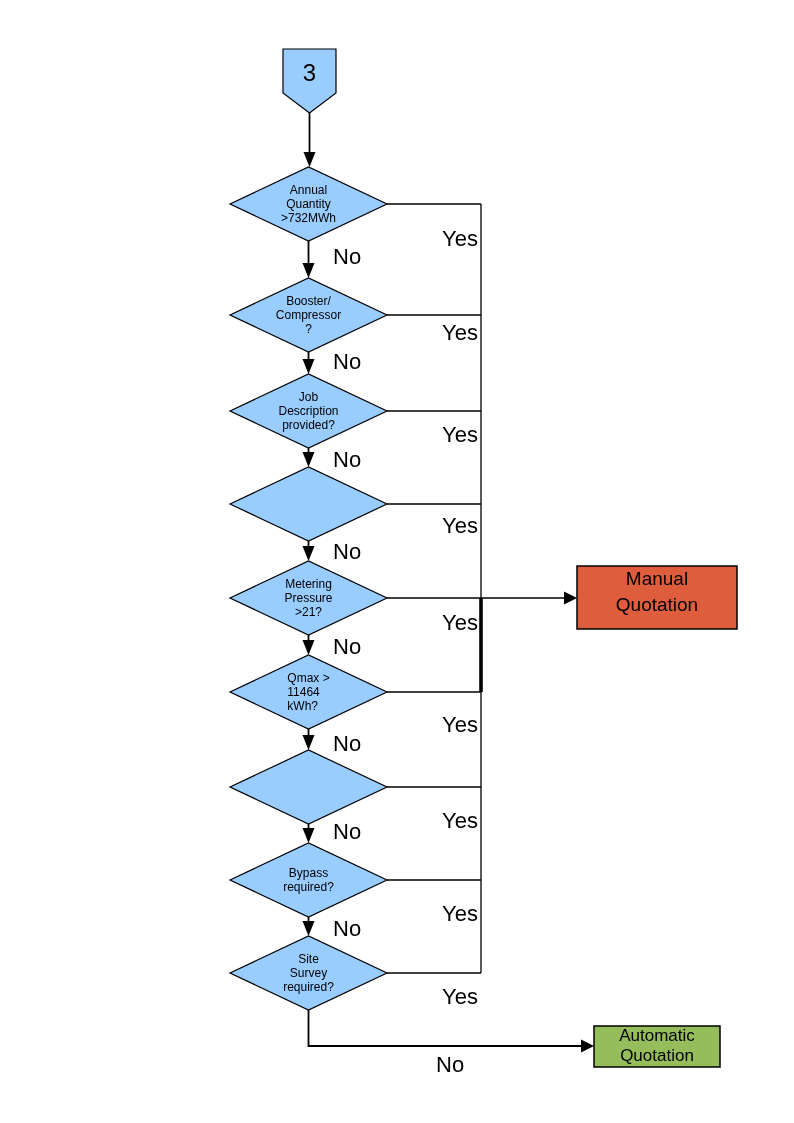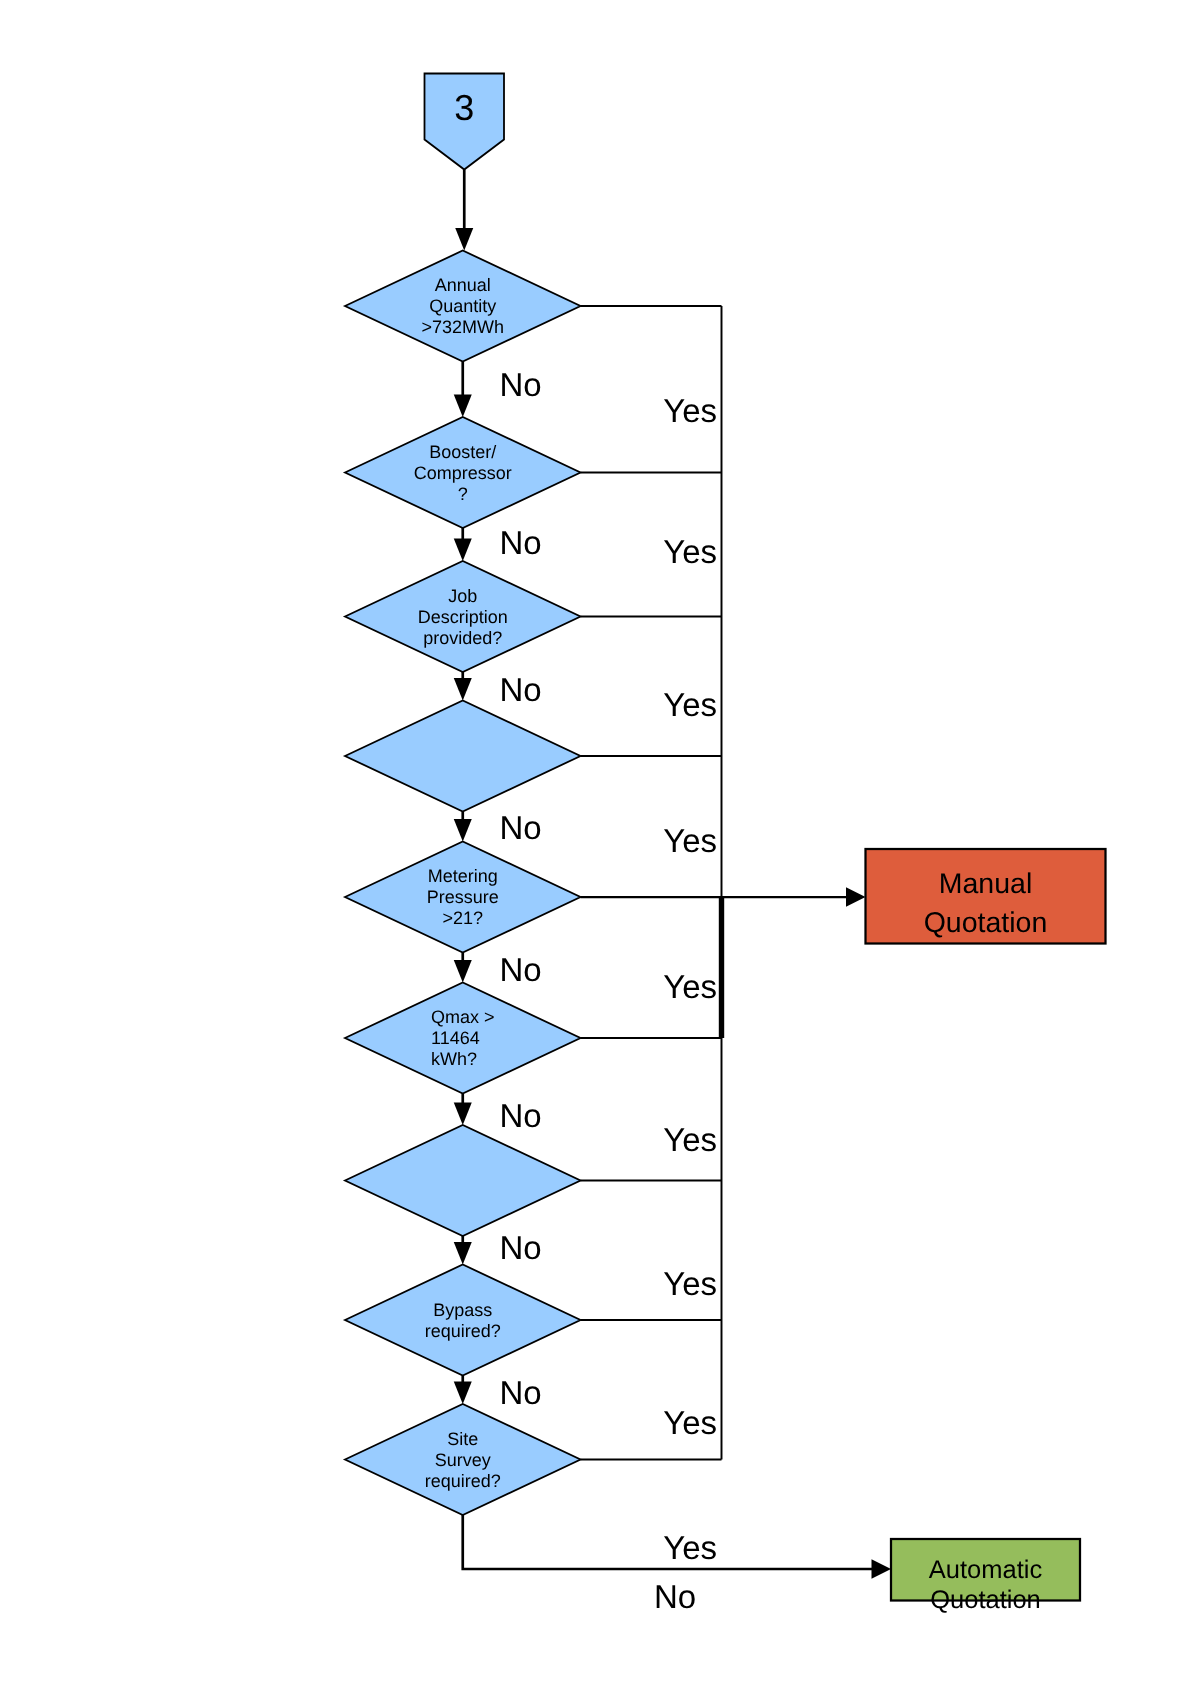--- a/index.html
+++ b/index.html
@@ -22,29 +22,29 @@
     justify-content: center;
   }
   .dlabel span {
     white-space: pre-line;
     text-align: center;
     font-size: 12px;
     line-height: 14px;
   }
   .dlabel span.flushleft { text-align: left; }
   .branch { font-size: 22px; line-height: 26px; }
-  .yes { left: 383px; width: 95px; text-align: right; margin-top: 35px; }
+  .yes { left: 383px; width: 95px; text-align: right; }
   .no  { left: 333px; }
   .connector-lbl {
     left: 283px; top: 47px; width: 53px; height: 52px;
     display: flex; align-items: center; justify-content: center;
     font-size: 24px;
   }
   .outcome {
-    display: flex; align-items: flex-end; justify-content: center;
+    display: flex; align-items: flex-start; justify-content: center;
   }
   .outcome span { white-space: pre-line; text-align: center; }
   .manual-lbl { left: 577px; top: 566px; width: 160px; height: 63px; }
   .manual-lbl span { font-size: 19px; line-height: 26px; }
   .auto-lbl { left: 594px; top: 1026px; width: 126px; height: 51px; }
   .auto-lbl span { font-size: 17px; line-height: 20px; }
 </style>
 </head>
 <body>
 

